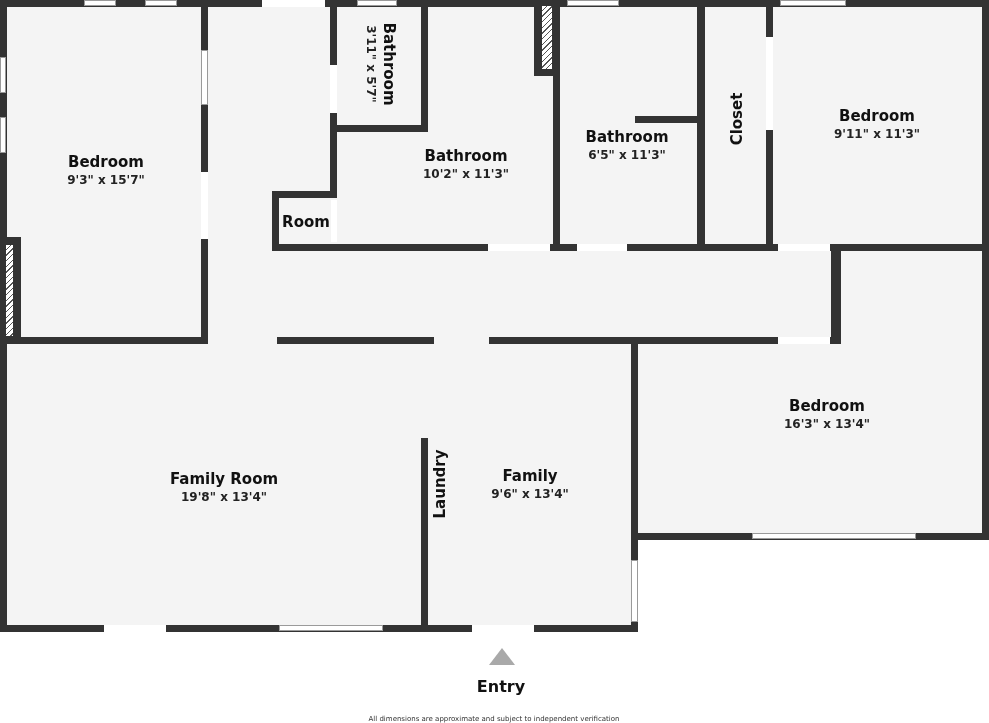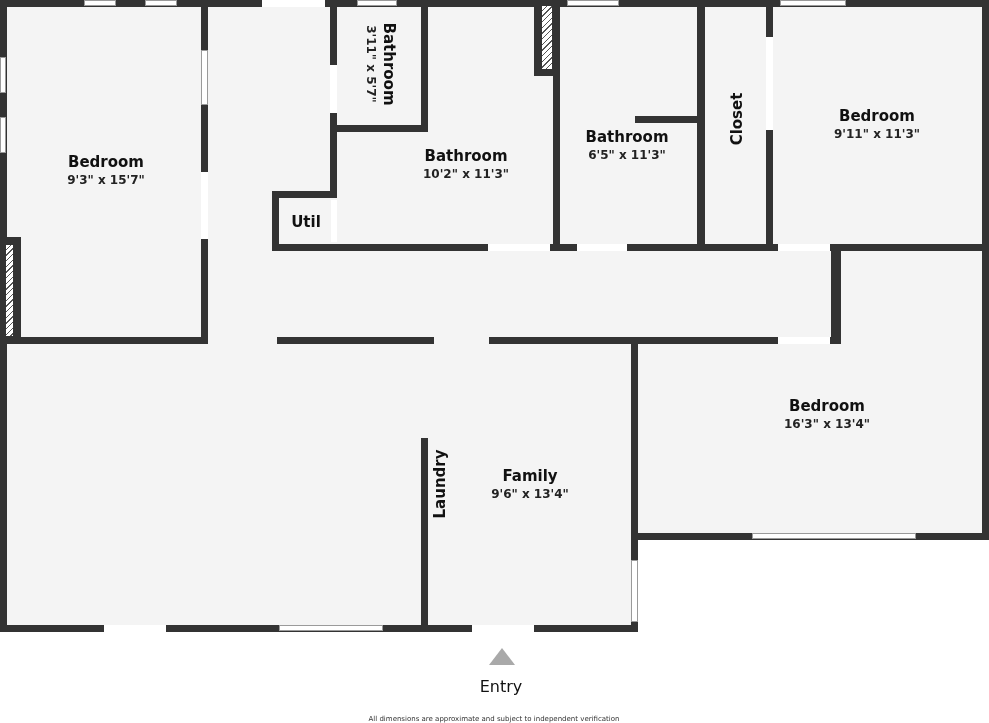--- a/index.html
+++ b/index.html
@@ -13,21 +13,21 @@
   .hatch { position:absolute; background:repeating-linear-gradient(135deg,#ffffff 0 3px,#555 3px 4px); border:1px solid #333; box-sizing:border-box; }
   .label { position:absolute; text-align:center; color:#111; transform:translate(-50%,-50%); white-space:nowrap; }
   .label .name { font-weight:bold; font-size:15px; display:block; line-height:19px; }
   .label .dims { font-weight:bold; font-size:12px; display:block; line-height:16px; color:#222; }
   .vlabel { transform:translate(-50%,-50%) rotate(90deg); }
   .vlabel-ccw { transform:translate(-50%,-50%) rotate(-90deg); }
   .entry-arrow { position:absolute; left:489px; top:648px; width:0; height:0;
                  border-left:13px solid transparent; border-right:13px solid transparent;
                  border-bottom:17px solid #a9a9a9; }
   .entry-text { position:absolute; left:501px; top:686px; transform:translate(-50%,-50%);
-                font-weight:normal; font-size:16px; color:#111; }
+                font-weight:bold; font-size:16px; color:#111; }
   .disclaimer { position:absolute; left:494px; top:719px; transform:translate(-50%,-50%);
                 font-size:7px; color:#333; white-space:nowrap; }
 </style>
 </head>
 <body>
 
 <div id="plan">
 
   <div class="floor" style="left:0;top:0;width:989px;height:540px;"></div>
   <div class="floor" style="left:0;top:540px;width:637px;height:92px;"></div>
@@ -99,37 +99,41 @@
   </div>
   <div class="label vlabel" style="left:380px;top:64px;">
     <span class="name">Bathroom</span>
     <span class="dims">3'11" x 5'7"</span>
   </div>
   <div class="label" style="left:466px;top:164px;">
     <span class="name">Bathroom</span>
     <span class="dims">10'2" x 11'3"</span>
   </div>
   <div class="label" style="left:306px;top:222px;">
-    <span class="name">Util</span>
+    <span class="name">Room</span>
   </div>
   <div class="label" style="left:627px;top:145px;">
     <span class="name">Bathroom</span>
     <span class="dims">6'5" x 11'3"</span>
   </div>
   <div class="label vlabel-ccw" style="left:737px;top:119px;">
     <span class="name">Closet</span>
   </div>
   <div class="label" style="left:877px;top:124px;">
     <span class="name">Bedroom</span>
     <span class="dims">9'11" x 11'3"</span>
   </div>
   <div class="label" style="left:827px;top:414px;">
     <span class="name">Bedroom</span>
     <span class="dims">16'3" x 13'4"</span>
   </div>
+  <div class="label" style="left:224px;top:487px;">
+    <span class="name">Family Room</span>
+    <span class="dims">19'8" x 13'4"</span>
+  </div>
   <div class="label vlabel-ccw" style="left:440px;top:484px;">
     <span class="name">Laundry</span>
   </div>
   <div class="label" style="left:530px;top:484px;">
     <span class="name">Family</span>
     <span class="dims">9'6" x 13'4"</span>
   </div>
 
   <div class="entry-arrow"></div>
   <div class="entry-text">Entry</div>

